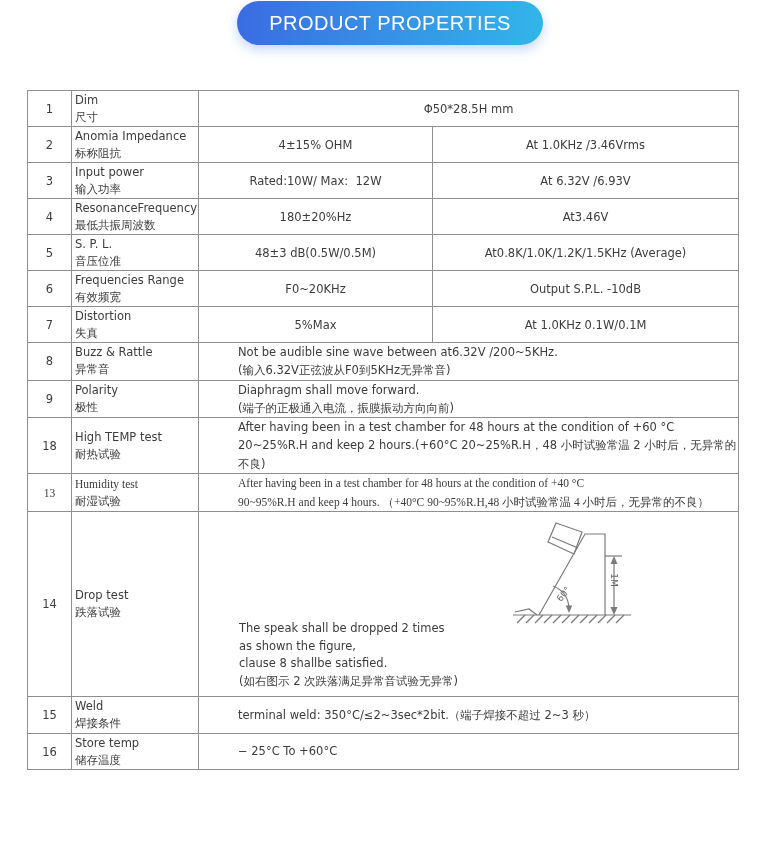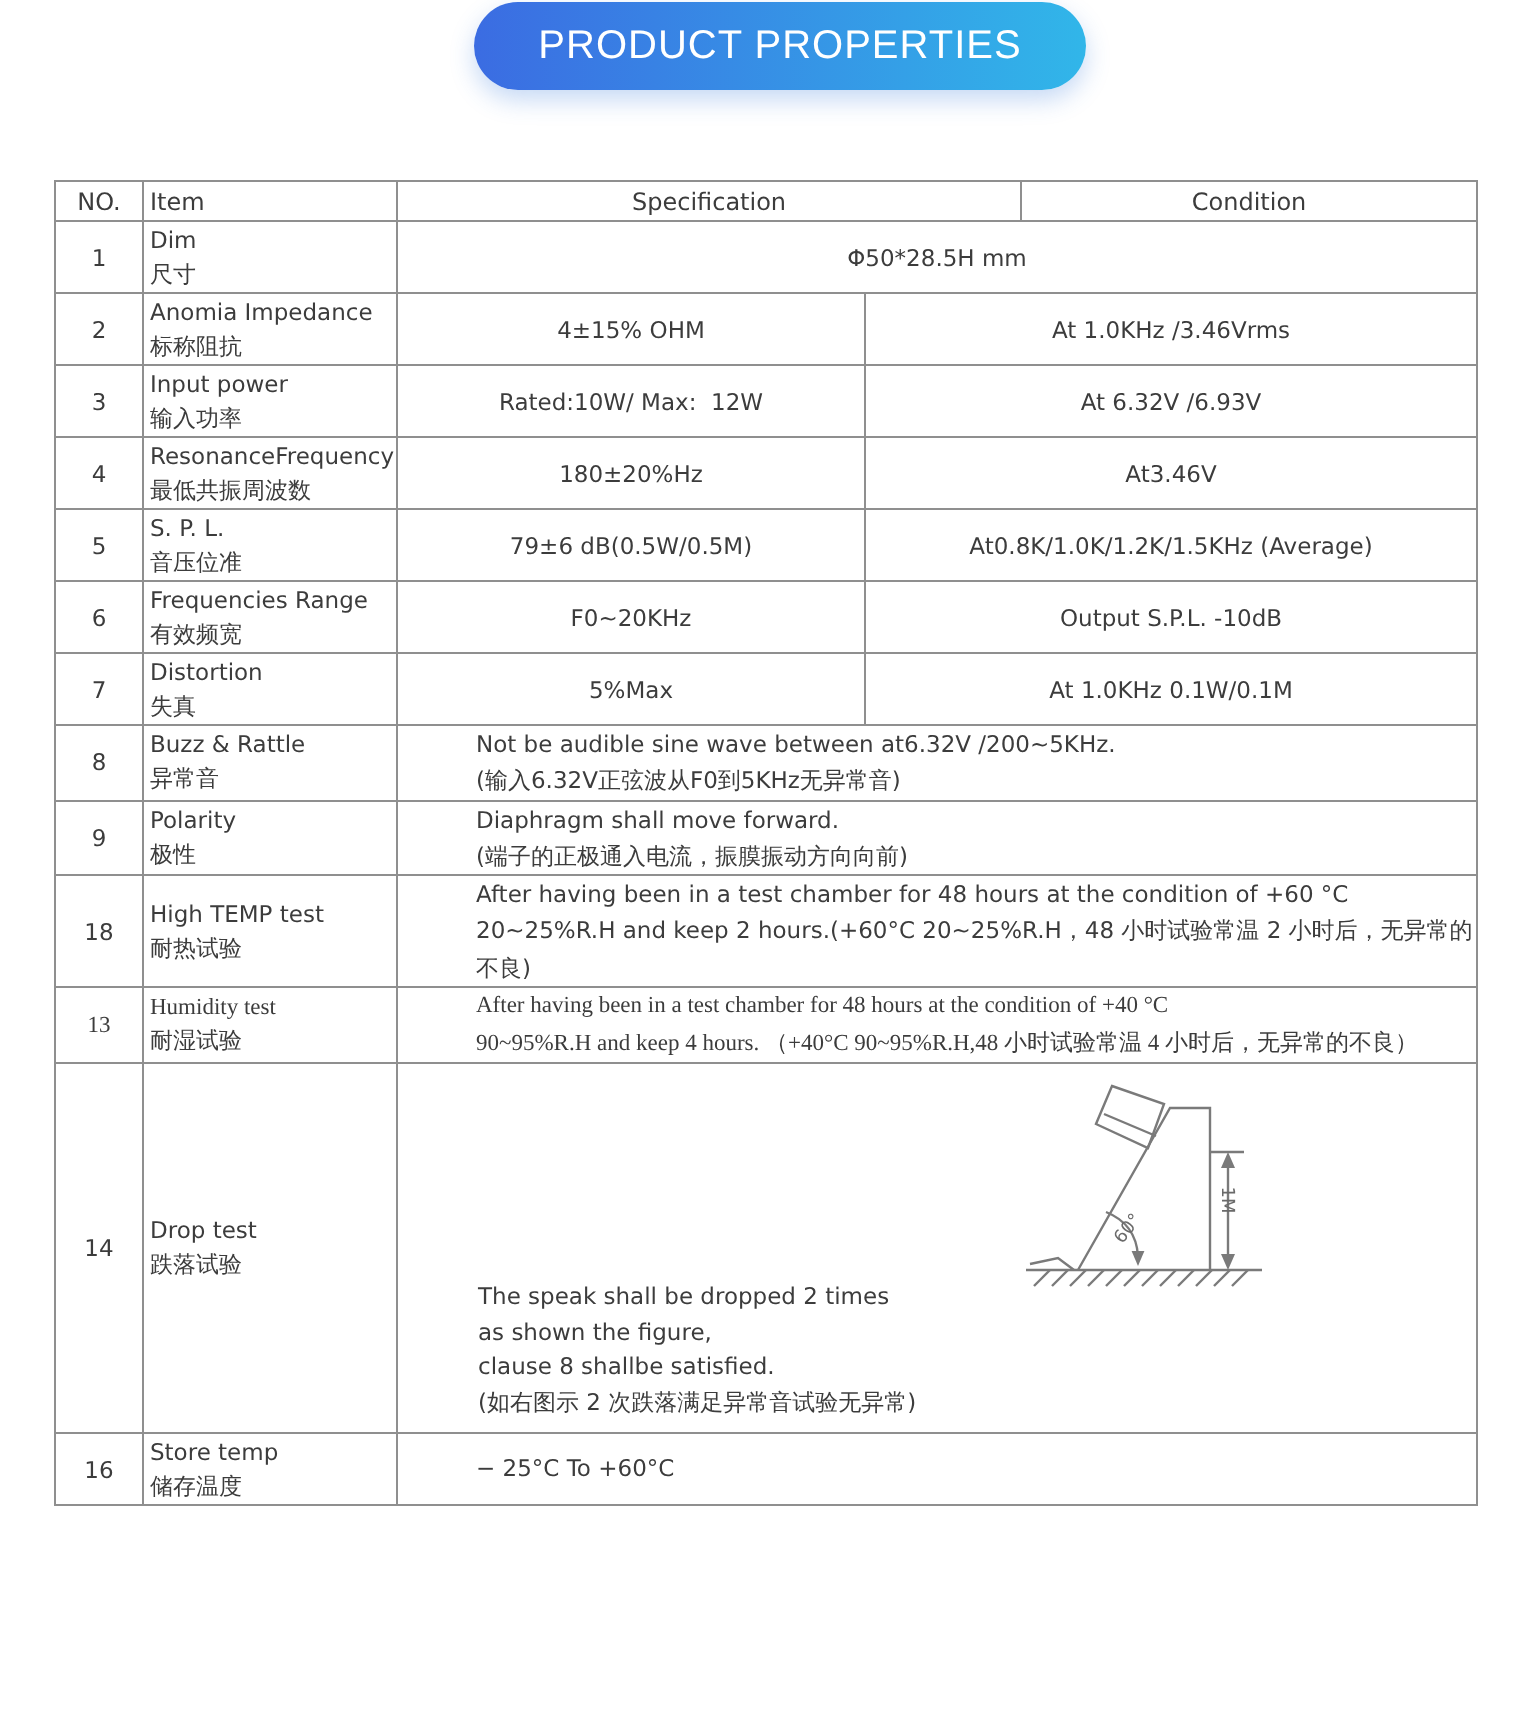--- a/index.html
+++ b/index.html
@@ -46,26 +46,20 @@
 
 <table id="spec-table">
   <colgroup>
     <col style="width:44px">
       <col style="width:127px">
       <col style="width:234px">
     <col style="width:78px">
       <col style="width:228px">
   </colgroup>
   <tbody id="spec-tbody">
-      <tr style="height: 20px;">
-        <th class="ac">NO.</th>
-        <th class="al">Item</th>
-        <th class="ac" colspan="2">Specification</th>
-        <th class="ac">Condition</th>
-      </tr>
       <tr style="height: 36px;">
         <td class="no-cell">1</td>
         <td class="item-cell">
           <div>Dim</div>
           <div>尺寸</div>
         </td>
         <td class="ac" colspan="3">Φ50*28.5H mm</td>
       </tr>
       <tr style="height: 36px;">
         <td class="no-cell">2</td>
@@ -93,21 +87,21 @@
         </td>
         <td class="split-cell">180±20%Hz</td>
         <td class="split-cell" colspan="2">At3.46V</td>
       </tr>
       <tr style="height: 36px;">
         <td class="no-cell">5</td>
         <td class="item-cell">
           <div>S. P. L.</div>
           <div>音压位准</div>
         </td>
-        <td class="split-cell">79±6 dB(0.5W/0.5M)</td>
+        <td class="split-cell">48±3 dB(0.5W/0.5M)</td>
         <td class="split-cell" colspan="2">At0.8K/1.0K/1.2K/1.5KHz (Average)</td>
       </tr>
       <tr style="height: 36px;">
         <td class="no-cell">6</td>
         <td class="item-cell">
           <div>Frequencies Range</div>
           <div>有效频宽</div>
         </td>
         <td class="split-cell">F0~20KHz</td>
         <td class="split-cell" colspan="2">Output S.P.L. -10dB</td>
@@ -215,20 +209,30 @@
     </g>
 
     <g>
       <path class="fig-line" d="M 54 66 Q 69 72 70 88"></path>
       <polygon class="fig-fill" points="70,93 66.8,85.5 73.2,85.5"></polygon>
       <text class="fig-text" x="0" y="0" transform="translate(67,76) rotate(-52)" text-anchor="middle">60°</text>
     </g>
   </svg>
 </td>
       </tr>
+      <tr style="height: 37px;">
+        <td class="no-cell">15</td>
+        <td class="item-cell">
+          <div>Weld</div>
+          <div>焊接条件</div>
+        </td>
+        <td class="merged-cell" colspan="3">
+          <div class="ln">terminal weld: 350°C/≤2~3sec*2bit.（端子焊接不超过 2~3 秒）</div>
+        </td>
+      </tr>
       <tr style="height: 36px;">
         <td class="no-cell">16</td>
         <td class="item-cell">
           <div>Store temp</div>
           <div>储存温度</div>
         </td>
         <td class="merged-cell" colspan="3">
           <div class="ln">− 25°C To +60°C</div>
         </td>
       </tr>

